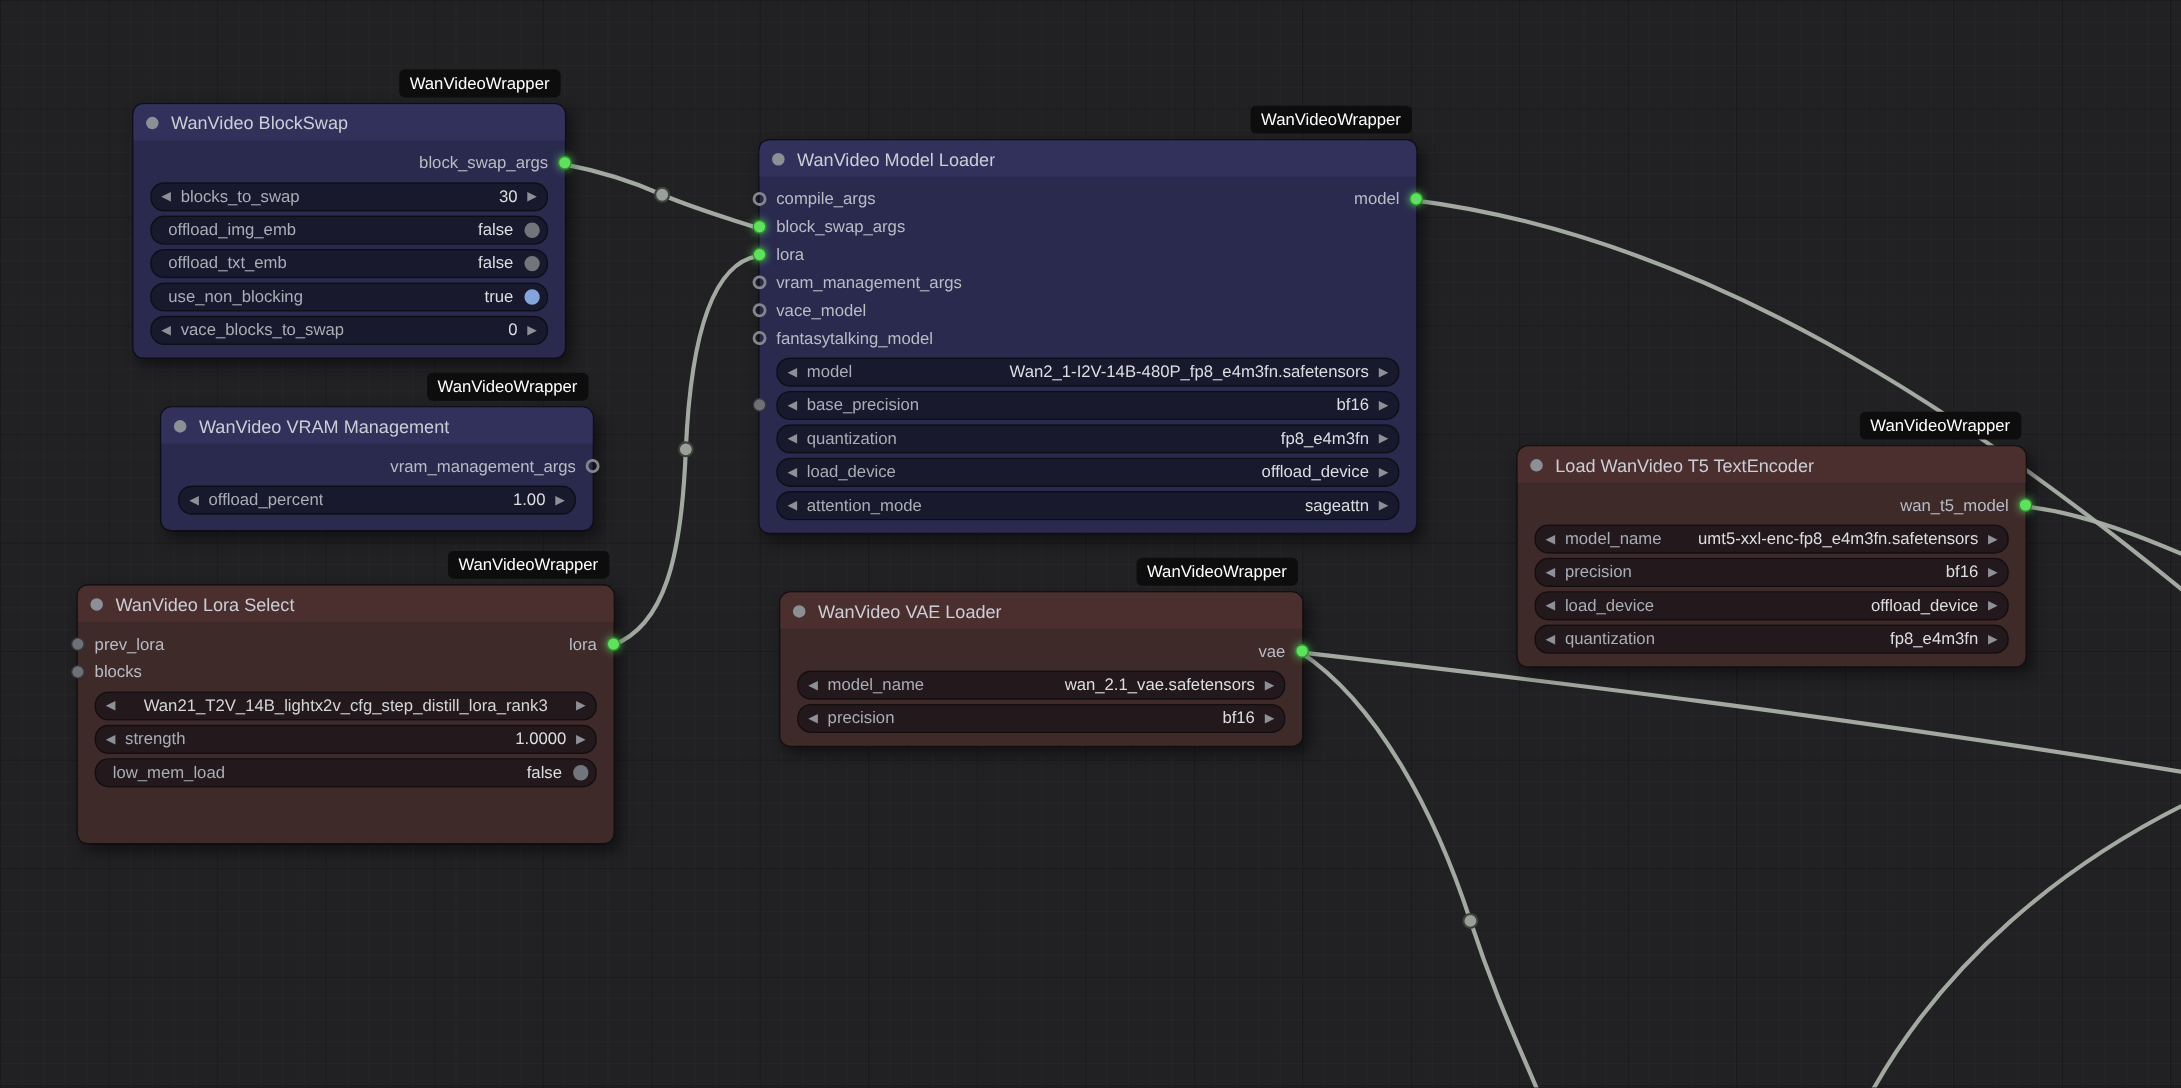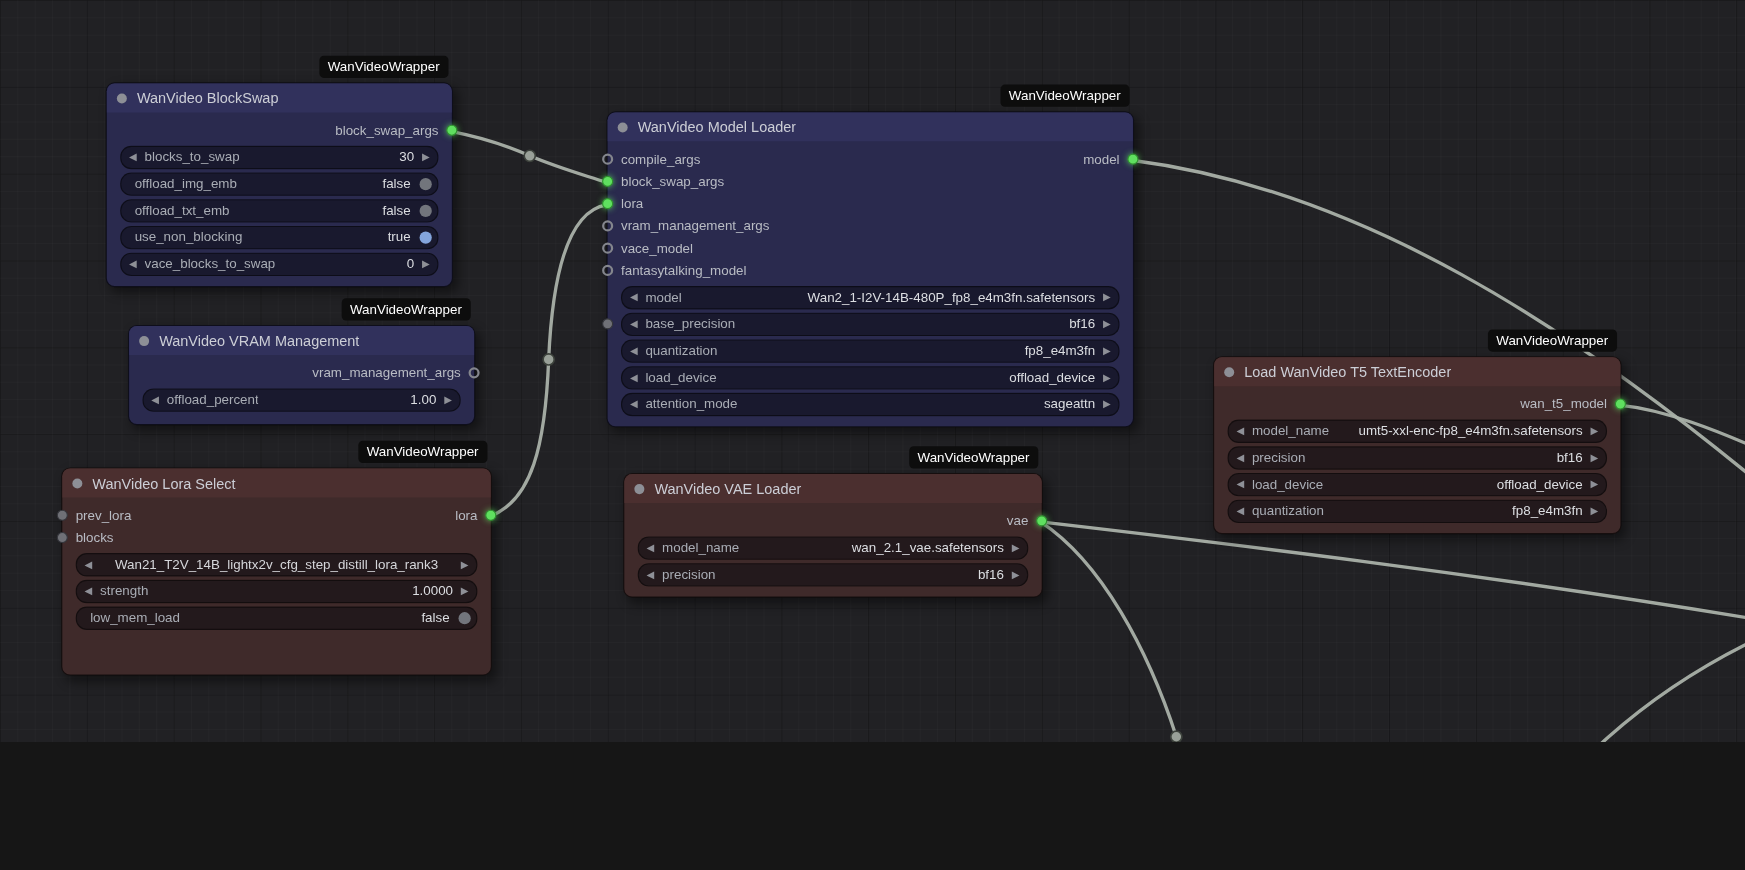--- a/index.html
+++ b/index.html
@@ -1,17 +1,17 @@
 <!DOCTYPE html>
 <html><head>
 <meta charset="utf-8">
 <style>
   html,body{margin:0;padding:0;background:#161616;}
   body{width:1745px;height:870px;overflow:hidden;font-family:"Liberation Sans",sans-serif;}
-  #viewport{position:relative;width:1745px;height:742px;overflow:hidden;}
+  #viewport{position:relative;width:1745px;height:870px;overflow:hidden;}
   #stage{
     position:relative;width:1568px;height:782px;
     transform:scale(1.1129);transform-origin:0 0;
     background-color:#212124;
     background-image:
       linear-gradient(rgba(255,255,255,.018) 1px, transparent 1px),
       linear-gradient(90deg, rgba(255,255,255,.018) 1px, transparent 1px),
       linear-gradient(rgba(0,0,0,.32) 1px, transparent 1px),
       linear-gradient(90deg, rgba(0,0,0,.32) 1px, transparent 1px);
     background-size:15.6px 15.6px,15.6px 15.6px,78px 78px,78px 78px;

